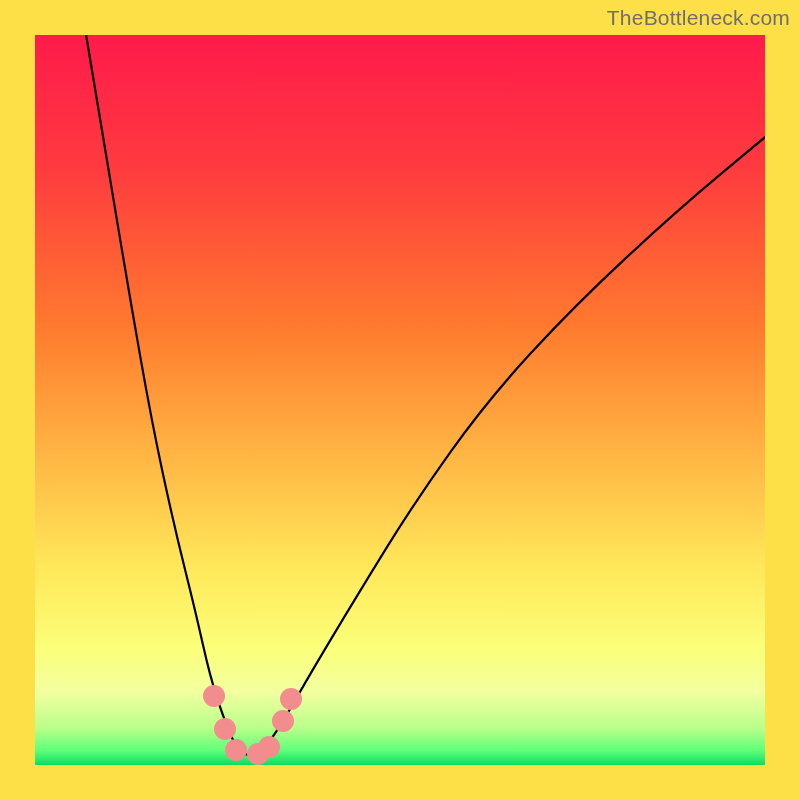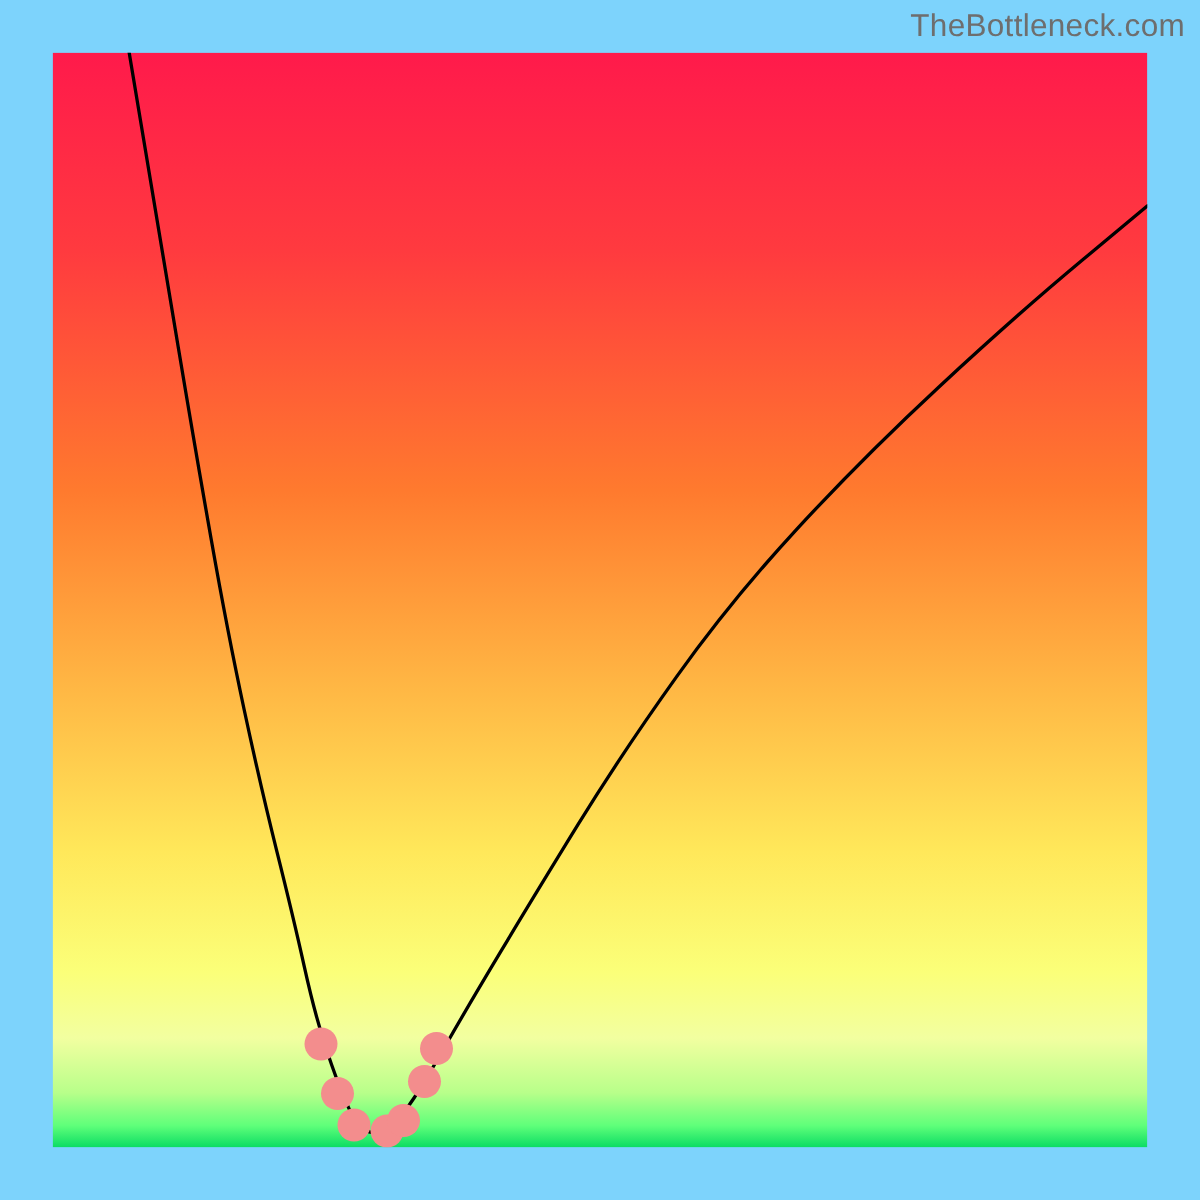--- a/index.html
+++ b/index.html
@@ -8,21 +8,21 @@
     width: 800px;
     height: 800px;
     background: #000;
     overflow: hidden;
     font-family: Arial, Helvetica, sans-serif;
   }
   .stage {
     position: relative;
     width: 800px;
     height: 800px;
-    background: #7dd3fc;
+    background: #fde047;
   }
   .plot-area {
     position: absolute;
     left: 35px;
     top: 35px;
     width: 730px;
     height: 730px;
     overflow: hidden;
   }
   .bg-gradient {

